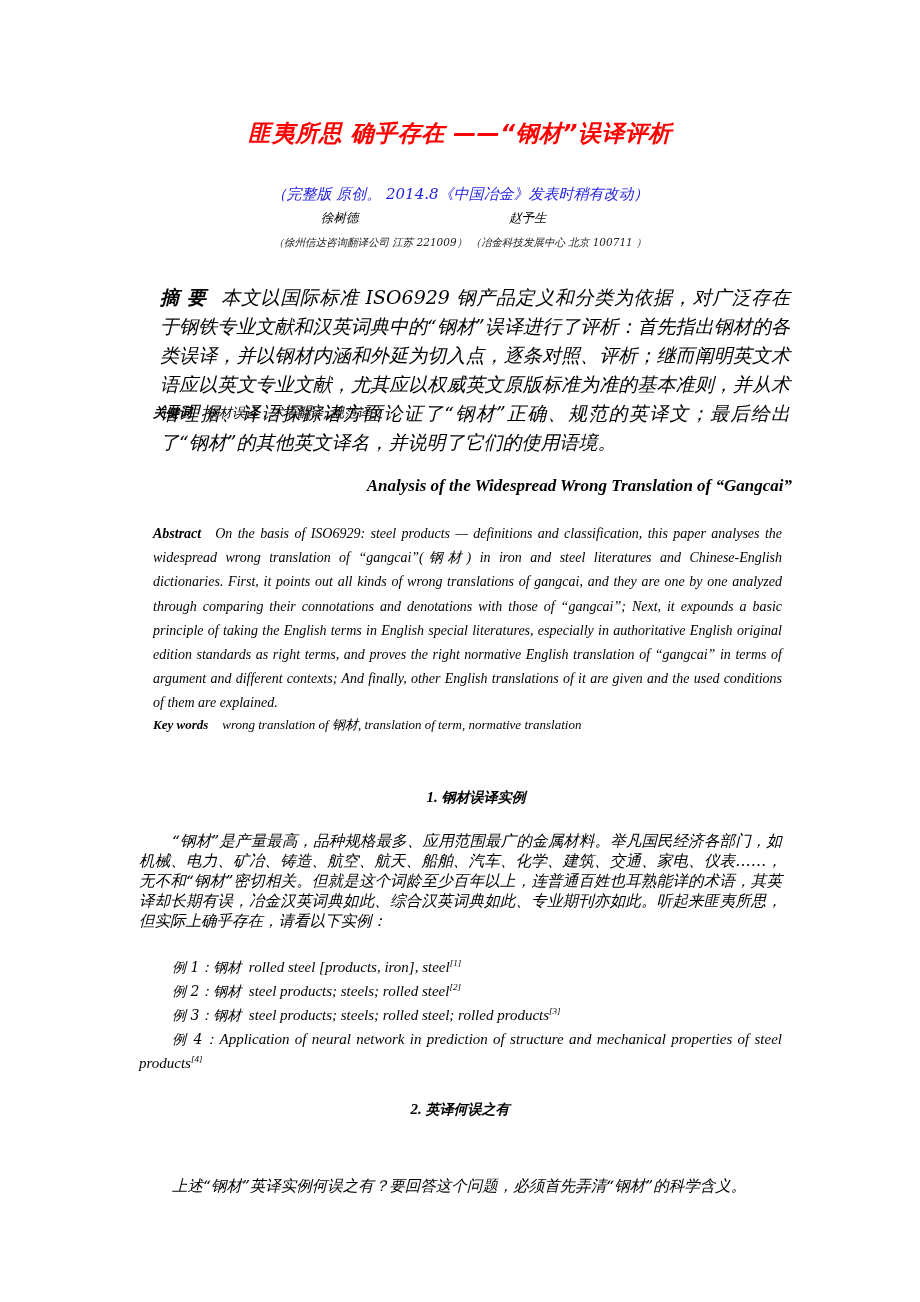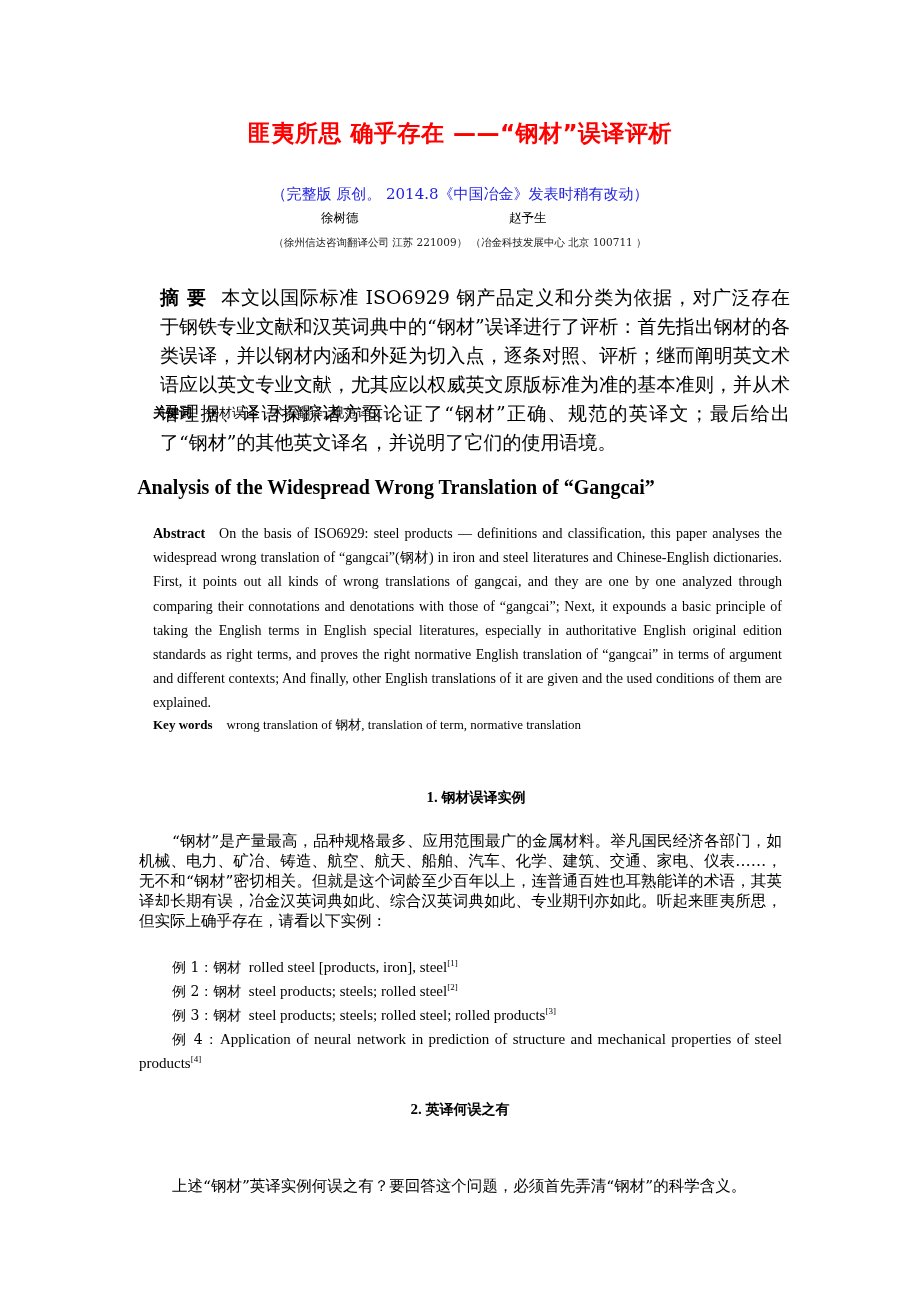--- a/index.html
+++ b/index.html
@@ -1,30 +1,30 @@
 <!DOCTYPE html>
 <html><head>
 <meta charset="utf-8">
 <style>
   html, body { margin: 0; padding: 0; background: #ffffff; }
   body { width: 920px; height: 1302px; position: relative; overflow: hidden;
          font-family: "DejaVu Serif", "Liberation Serif", serif; color: #000; }
-  .abs { position: absolute; }
+  .abs { position: absolute; font-style: italic; }
   .title { left: 0; width: 920px; top: 118px; text-align: center; color: #ff0000;
            font-family: "DejaVu Sans", "Liberation Sans", sans-serif; font-weight: bold;
            font-size: 23px; letter-spacing: 0.5px; }
   .subtitle { left: 0; width: 920px; top: 185px; text-align: center; color: #1f1fdf;
               font-size: 15px; }
   .author { top: 210px; font-size: 12.5px; }
   .affil { left: 0; width: 920px; top: 236px; text-align: center; font-size: 10.5px; color: #222; }
   .zh-abs { left: 160px; width: 630px; top: 283px; font-size: 19px; line-height: 29px; text-align: justify; }
   .zh-abs b, .zh-kw b { font-family: "DejaVu Sans", "Liberation Sans", sans-serif; font-weight: bold; }
   .zh-kw { left: 153px; top: 404px; font-size: 13px; }
-  .en-title { left: 0; width: 792px; top: 476px; text-align: center;
-              font-family: "Liberation Serif", serif; font-weight: bold; font-size: 20px; }
+  .en-title { left: 0; width: 792px; top: 476px; text-align: right;
+              font-family: "Liberation Serif", serif; font-weight: bold; font-size: 17px; }
   .en-abs { left: 153px; width: 629px; top: 522px; font-family: "Liberation Serif", serif;
             font-size: 14px; line-height: 24.2px; text-align: justify; }
   .en-kw { left: 153px; top: 716px; font-family: "Liberation Serif", serif; font-size: 13px; }
   .en-kw b, .en-abs b { font-weight: bold; }
   .sec { left: 0; width: 920px; text-align: center; font-family: "Liberation Serif", serif;
          font-weight: bold; font-size: 15px; }
   .sec .zh { font-family: "DejaVu Sans", sans-serif; font-size: 14px; }
   .body-p { left: 139px; width: 643px; font-size: 15.5px; line-height: 20px; text-align: justify; }
   .ex { left: 139px; width: 643px; font-family: "Liberation Serif", serif; font-size: 15px; line-height: 24.4px; }
   .ex .lab { font-family: "DejaVu Serif", serif; font-size: 14px; margin-top: 36px; }

